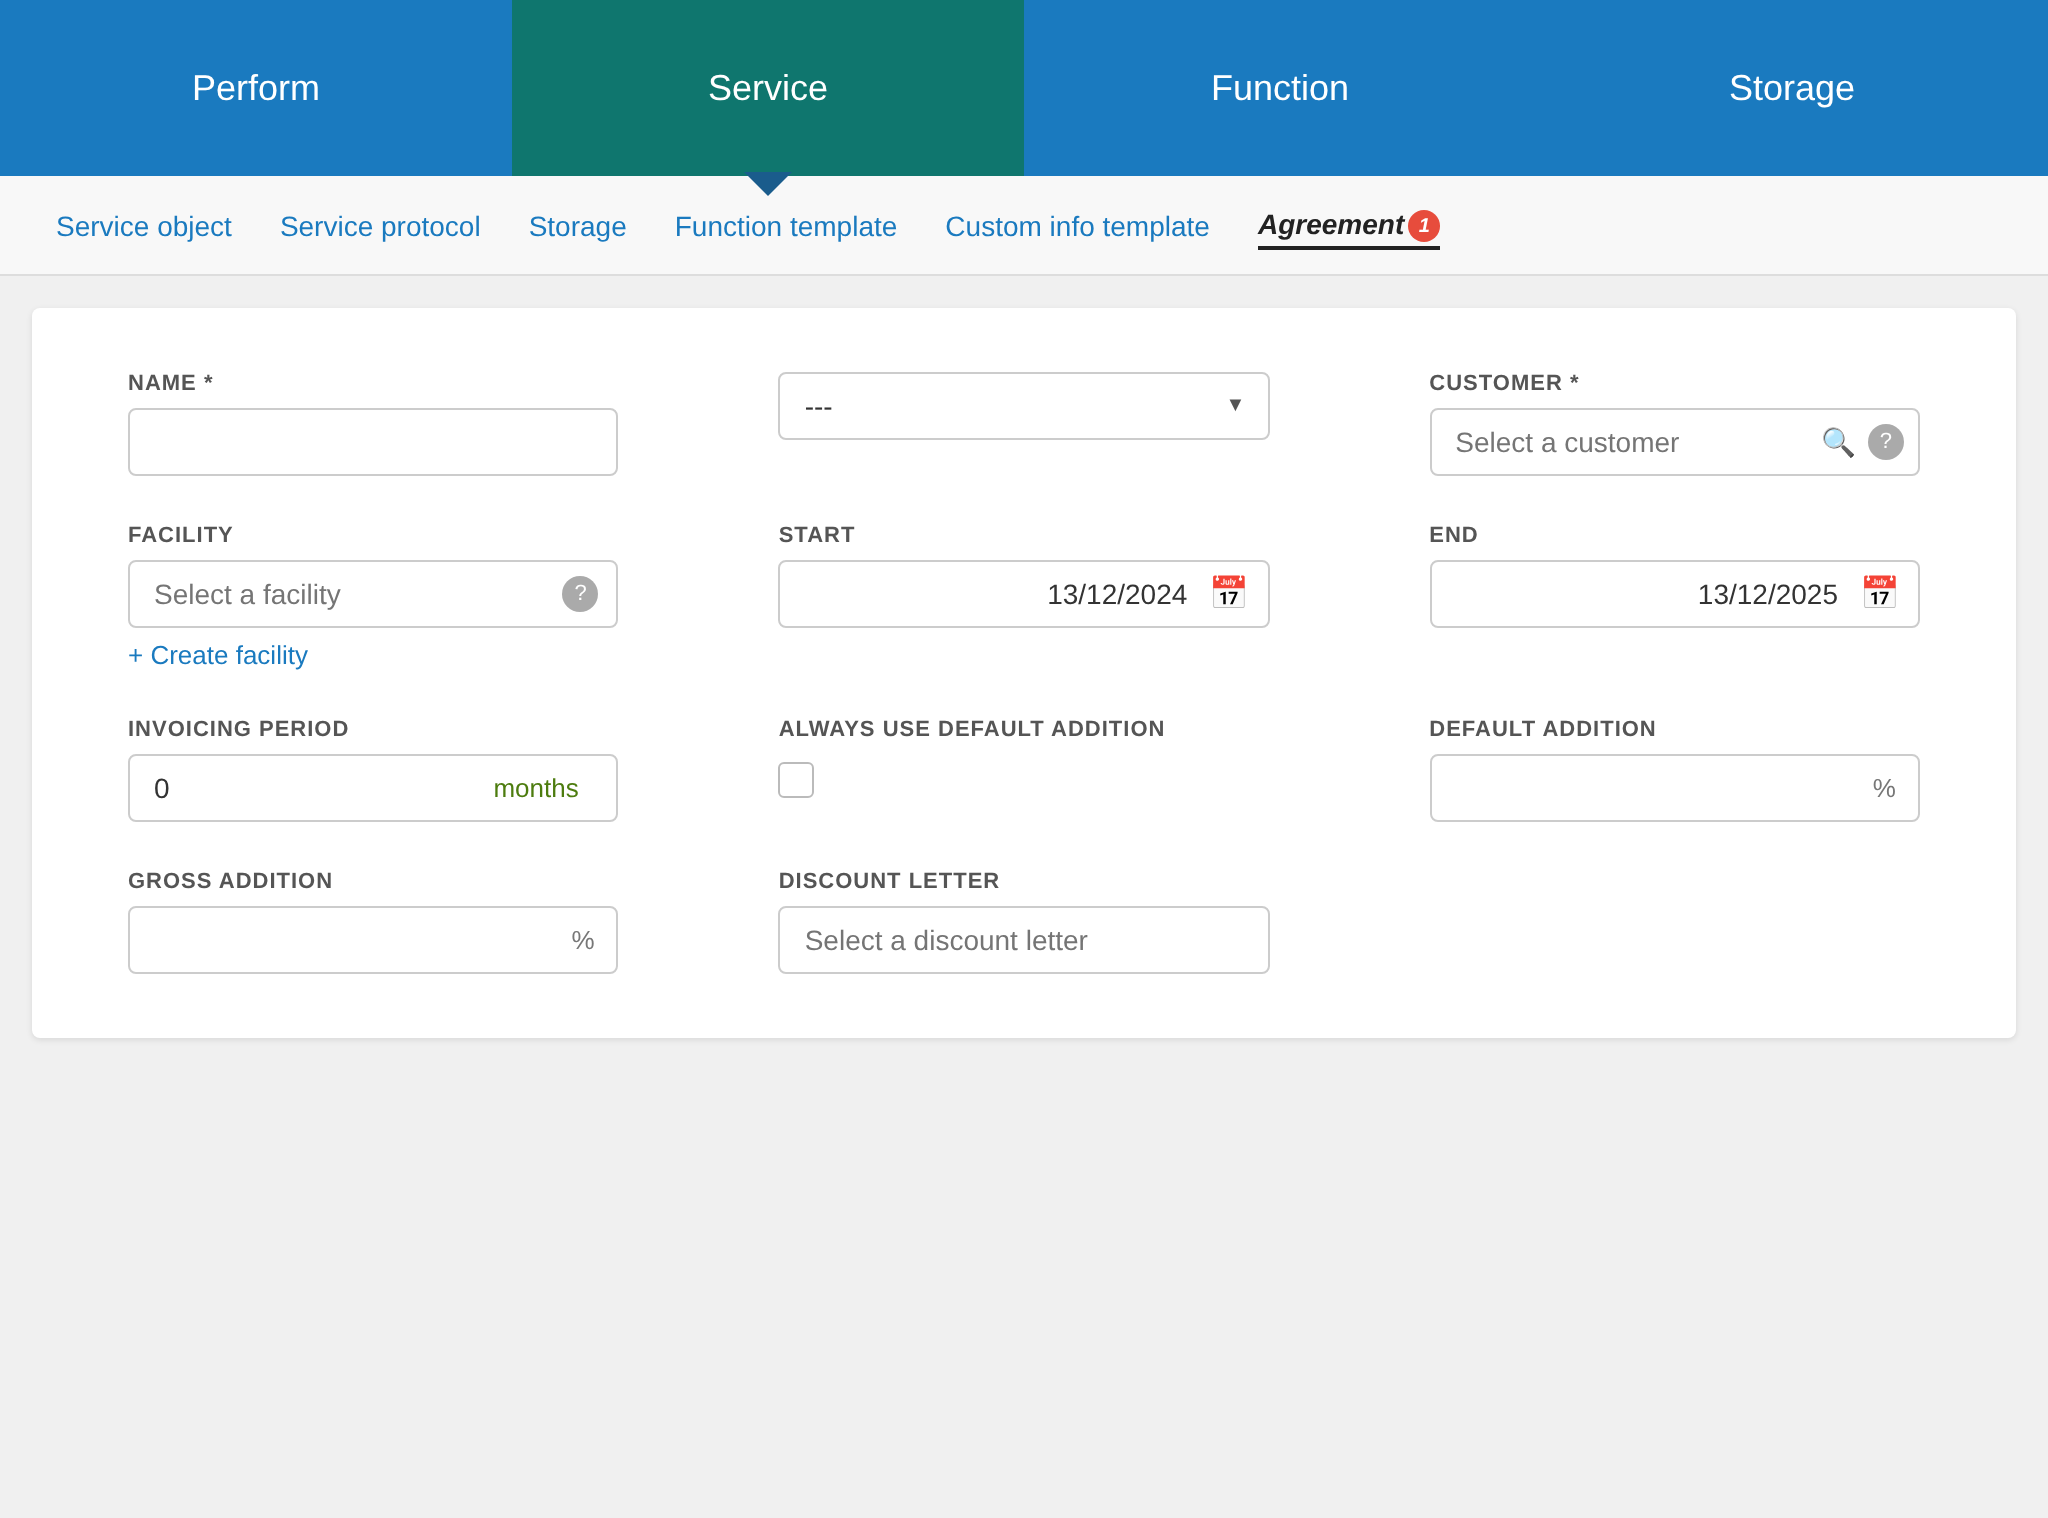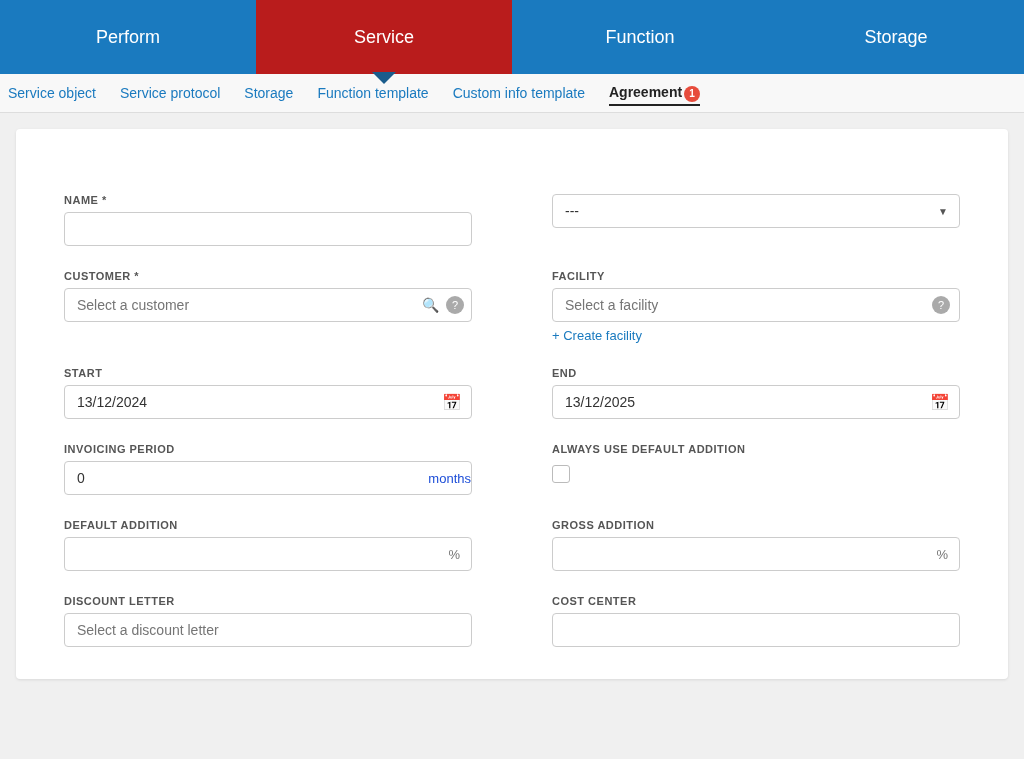--- a/index.html
+++ b/index.html
@@ -3,36 +3,36 @@
   <meta charset="utf-8">
   <style>
     * { box-sizing: border-box; margin: 0; padding: 0; }
     body { font-family: -apple-system, BlinkMacSystemFont, 'Segoe UI', Arial, sans-serif; background: #f0f0f0; font-size: 14px; }
 
     
     .top-nav {
       background: #1a7abf;
       display: flex;
       align-items: stretch;
-      height: 74px;
+      height: 88px;
     }
     .top-nav-item {
       flex: 1;
       display: flex;
       align-items: center;
       justify-content: center;
       color: white;
       font-size: 18px;
       font-weight: 400;
       cursor: pointer;
       position: relative;
       text-decoration: none;
     }
     .top-nav-item.active {
-      background: #b91c1c;
+      background: #0f766e;
     }
     .top-nav-item.active::after {
       content: '';
       position: absolute;
       bottom: -10px;
       left: 50%;
       transform: translateX(-50%);
       width: 0;
       height: 0;
       border-left: 12px solid transparent;
@@ -40,38 +40,39 @@
       border-top: 12px solid #1a5c8c;
       z-index: 10;
     }
 
     
     .sub-nav {
       background: #f8f8f8;
       border-bottom: 1px solid #ddd;
       display: flex;
       align-items: center;
-      padding: 0 8px;
-      height: 39px;
+      padding: 0 28px;
+      height: 50px;
       gap: 24px;
     }
     .sub-nav-item {
       color: #1a7abf;
       cursor: pointer;
       font-size: 14px;
       padding: 4px 0;
       text-decoration: none;
       white-space: nowrap;
     }
     .sub-nav-item.active {
       color: #222;
       font-weight: 700;
       border-bottom: 2px solid #222;
       padding-bottom: 2px;
       position: relative;
+      font-style: italic;
     }
     .sub-nav-item.active .badge {
       display: inline-flex;
       align-items: center;
       justify-content: center;
       background: #e74c3c;
       color: white;
       border-radius: 50%;
       width: 16px;
       height: 16px;
@@ -88,23 +89,22 @@
       min-height: calc(759px - 76px - 52px);
     }
     .form-card {
       background: white;
       border-radius: 4px;
       padding: 32px 48px;
       box-shadow: 0 1px 3px rgba(0,0,0,0.1);
     }
     .form-grid {
       display: grid;
-      grid-template-columns: 1fr 1fr;
+      grid-template-columns: 1fr 1fr 1fr;
       gap: 24px 80px;
-      margin-top: 33px;
     }
     .form-group {
       display: flex;
       flex-direction: column;
       gap: 6px;
     }
     .form-label {
       font-size: 11px;
       font-weight: 700;
       color: #555;
@@ -154,44 +154,45 @@
       color: #555;
       pointer-events: none;
     }
 
     
     .date-wrapper {
       position: relative;
     }
     .date-wrapper .form-input {
       padding-right: 40px;
+      text-align: right;
     }
     .calendar-icon {
       position: absolute;
       right: 10px;
       top: 50%;
       transform: translateY(-50%);
       color: #555;
       font-size: 16px;
       pointer-events: none;
     }
 
     
     .period-wrapper {
       position: relative;
     }
     .period-wrapper .form-input {
       padding-right: 60px;
     }
     .period-suffix {
       position: absolute;
-      right: 1px;
-      top: 50%;
-      transform: translateY(-50%);
-      color: #1d4ed8;
+      right: 20px;
+      top: 50%;
+      transform: translateY(-50%);
+      color: #4d7c0f;
       font-size: 13px;
       pointer-events: none;
     }
 
     
     .pct-wrapper {
       position: relative;
     }
     .pct-wrapper .form-input {
       padding-right: 30px;
@@ -377,20 +378,16 @@
           <input type="text" class="form-input" style="padding-right: 30px;">
           <span class="pct-suffix">%</span>
         </div>
       </div>
 
       <div class="form-group">
         <label class="form-label">DISCOUNT LETTER</label>
         <input type="text" class="form-input" style="color: rgb(170, 170, 170);" placeholder="Select a discount letter">
       </div>
 
-      <div class="form-group">
-        <label class="form-label">COST CENTER</label>
-        <input type="text" class="form-input" value="" style="">
-      </div>
 
     </div>
   </div>
 </div>
 
 </body></html>

